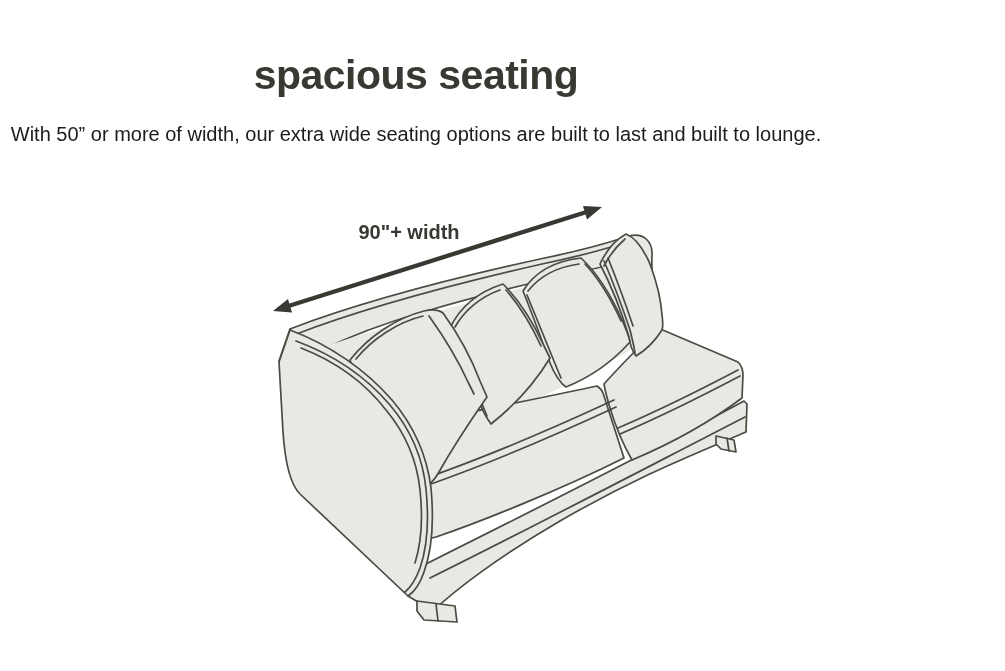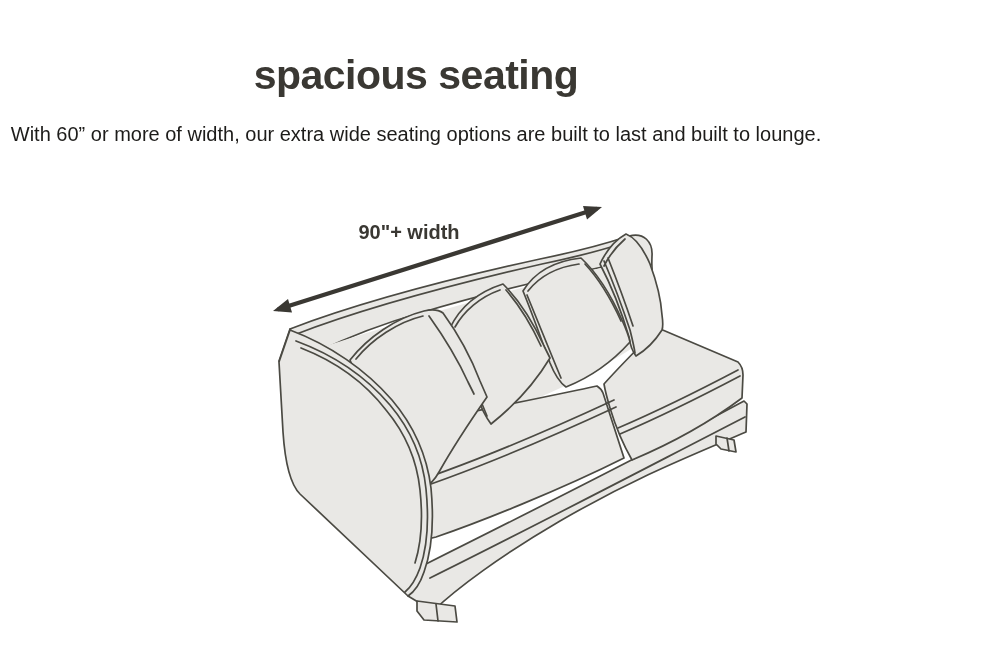--- a/index.html
+++ b/index.html
@@ -61,21 +61,21 @@
   }
 </style>
 </head>
 <body>
 
 <div class="page">
 
   <h1 class="title">spacious seating</h1>
 
   <p class="desc">
-    <span class="line">With 60” or more of width, our extra wide seating options are built to last and built to lounge.</span>
+    <span class="line">With 50” or more of width, our extra wide seating options are built to last and built to lounge.</span>
   </p>
 
   <svg class="diagram" viewBox="0 0 1005 671" xmlns="http://www.w3.org/2000/svg">
 
     <g>
       <line class="arrow-shaft" x1="279" y1="309" x2="596" y2="209"></line>
       <polygon class="arrow-head" points="602,207 587,219.5 583,206"></polygon>
       <polygon class="arrow-head" points="273,311 292,312.5 288,299"></polygon>
     </g>
     <text class="dim-label" x="409" y="239">90"+ width</text>

